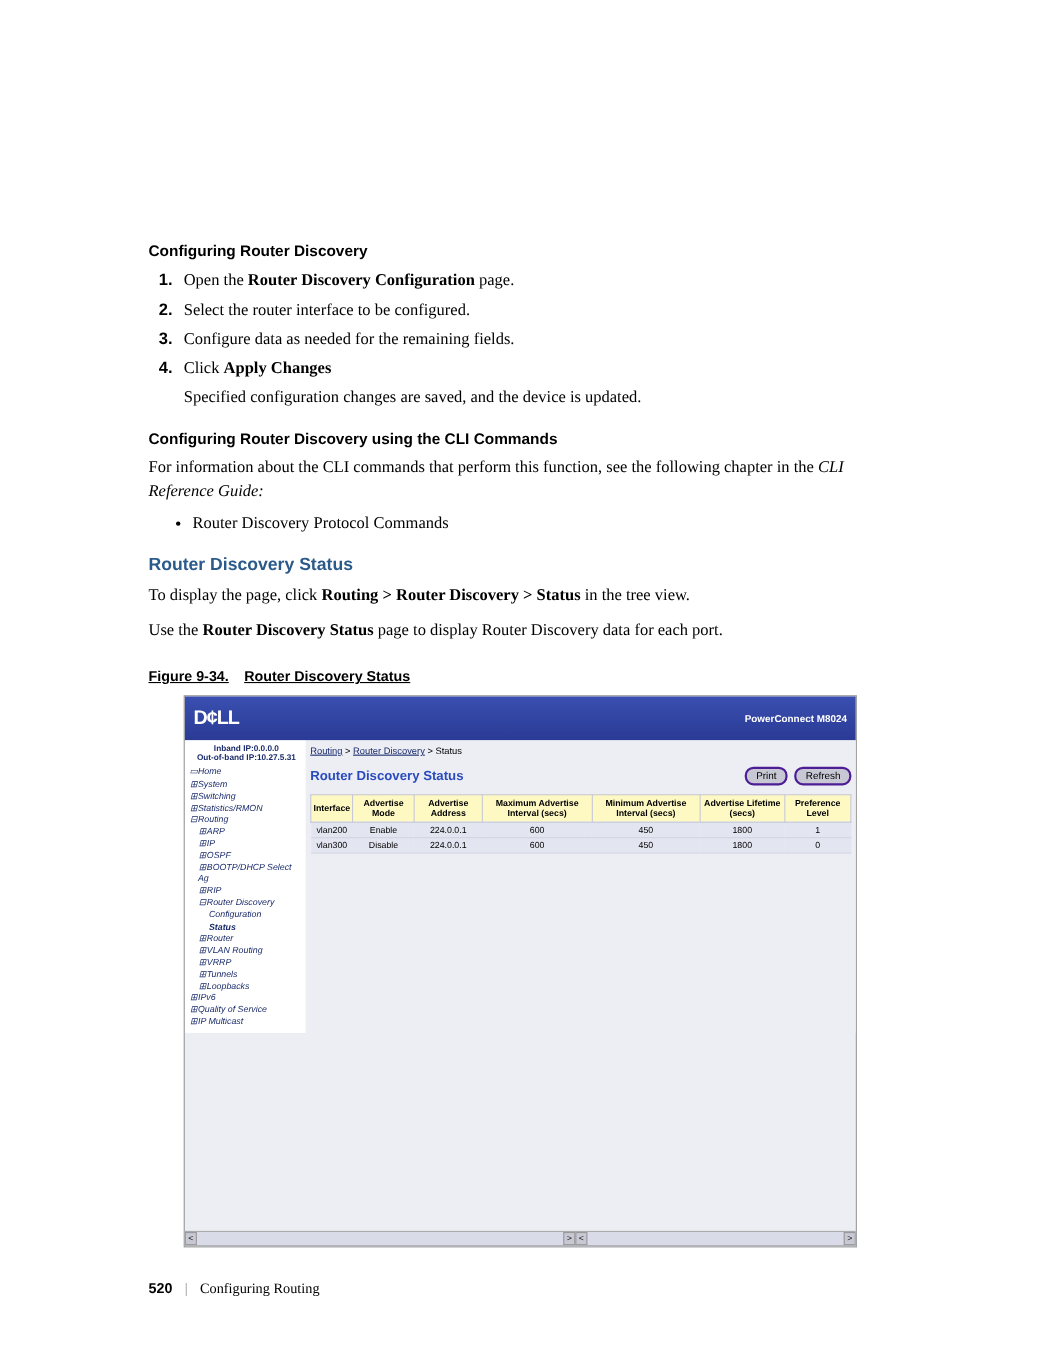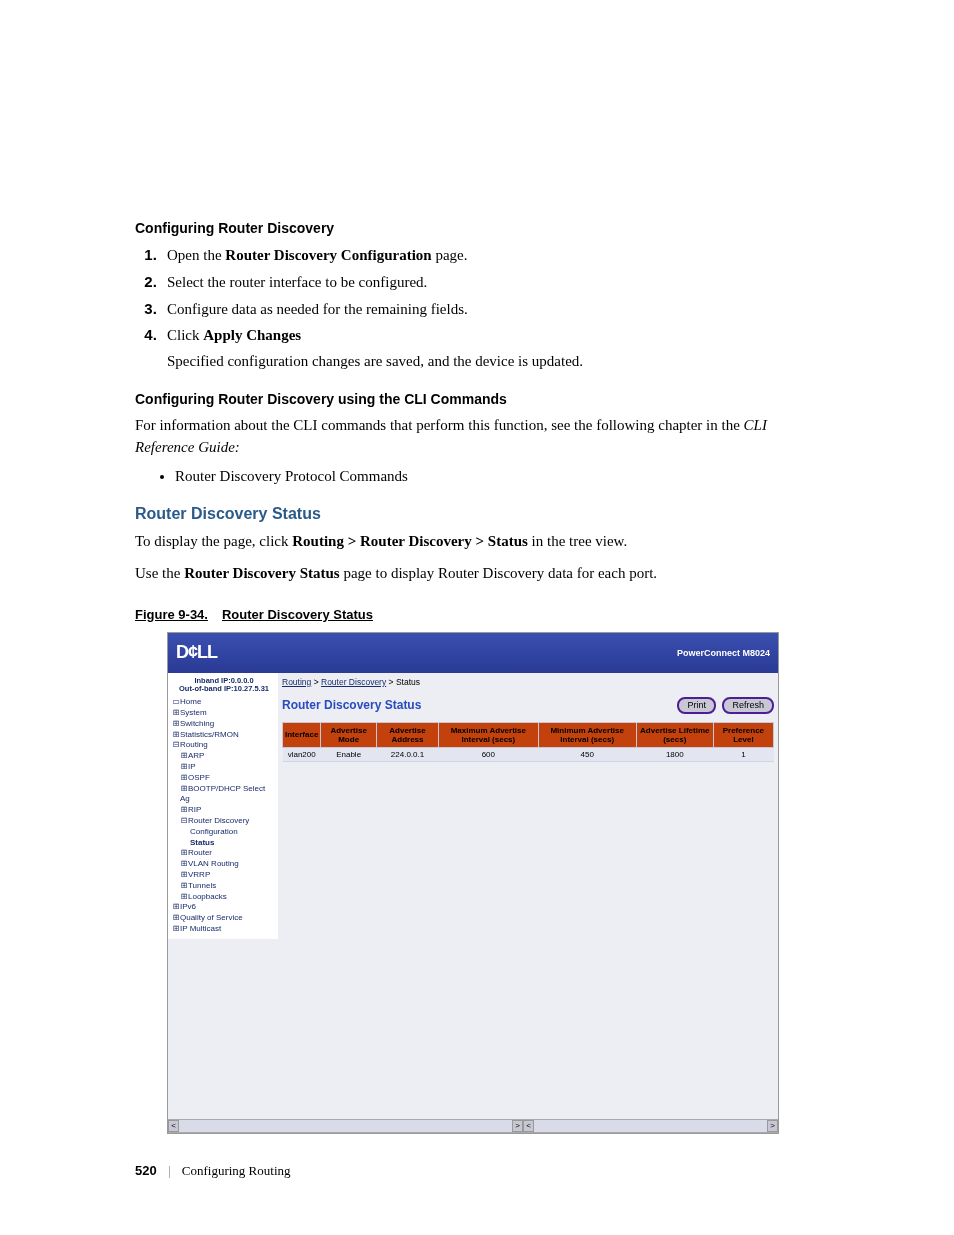--- a/index.html
+++ b/index.html
@@ -97,34 +97,34 @@
   .shot .brandbar .prod { font-size: 9px; font-weight: bold; }
   .shot .content-row { display: flex; }
   .shot .left {
     width: 104px;
     background: #fff;
     padding: 4px 2px 4px 4px;
     color: #1a2b6b;
     font-size: 8px;
   }
   .shot .left .ip { text-align: center; font-weight: bold; font-size: 7.5px; line-height: 1.1; margin-bottom: 4px; }
-  .shot .tree { line-height: 1.35; }
+  .shot .tree { line-height: 1.35; font-style: italic; }
   .shot .tree .lvl1 { padding-left: 0; }
   .shot .tree .lvl2 { padding-left: 8px; }
   .shot .tree .lvl3 { padding-left: 18px; }
   .shot .tree .sel { font-weight: bold; }
   .shot .tree .exp { display: inline-block; width: 8px; text-align: center; }
   .shot .right { flex: 1; background: #eceef4; padding: 4px 4px 0 4px; }
   .shot .crumb { font-size: 8.5px; margin-bottom: 10px; }
   .shot .crumb a { color: #1a2b6b; text-decoration: underline; }
   .shot .panel-title-row { display: flex; justify-content: space-between; align-items: center; margin-bottom: 8px; }
   .shot .panel-title { color: #2a4bbd; font-weight: bold; font-size: 12px; }
   .shot .btn { background: #c7c8d4; border: 2px solid #4c1d95; border-radius: 8px; padding: 0 8px; font-size: 9px; height: 13px; line-height: 12px; display: inline-block; margin-left: 4px; }
   .shot table.grid { width: 100%; border-collapse: collapse; font-size: 8px; }
-  .shot table.grid th { background: #c2410c; padding: 3px 2px; font-weight: bold; color: #000; border: 1px solid #c8c9d8; }
+  .shot table.grid th { background: #fef9c3; padding: 3px 2px; font-weight: bold; color: #000; border: 1px solid #c8c9d8; }
   .shot table.grid td { background: #e3e5f0; padding: 2px; text-align: center; border-bottom: 1px solid #d2d4e2; }
   .shot .hscroll { display: flex; height: 12px; background: #d9dbe8; border-top: 1px solid #aaa; border-bottom: 1px solid #aaa; margin-top: 180px; }
   .shot .hscroll .lbtn, .shot .hscroll .rbtn { width: 11px; background: #c7c8d4; border: 1px solid #999; box-sizing: border-box; font-size: 8px; text-align: center; line-height: 9px; }
   .shot .hscroll .track { flex: 1; }
 
   
   .footer {
     position: absolute;
     bottom: 56px;
     left: 135px;
@@ -233,20 +233,29 @@
           <tbody>
             <tr>
               <td>vlan200</td>
               <td>Enable</td>
               <td>224.0.0.1</td>
               <td>600</td>
               <td>450</td>
               <td>1800</td>
               <td>1</td>
             </tr>
+            <tr>
+              <td>vlan300</td>
+              <td>Disable</td>
+              <td>224.0.0.1</td>
+              <td>600</td>
+              <td>450</td>
+              <td>1800</td>
+              <td>0</td>
+            </tr>
           </tbody>
         </table>
       </div>
     </div>
     <div class="hscroll">
       <div class="lbtn">&lt;</div>
       <div class="track" style="flex-basis:100px"></div>
       <div class="rbtn">&gt;</div>
       <div class="lbtn">&lt;</div>
       <div class="track"></div>

